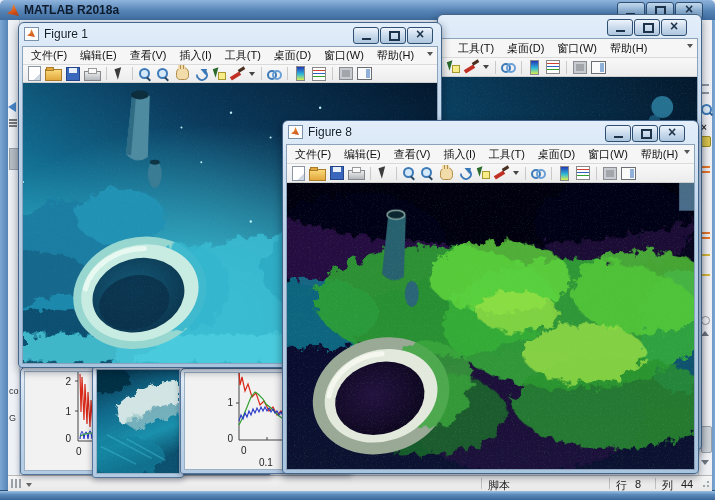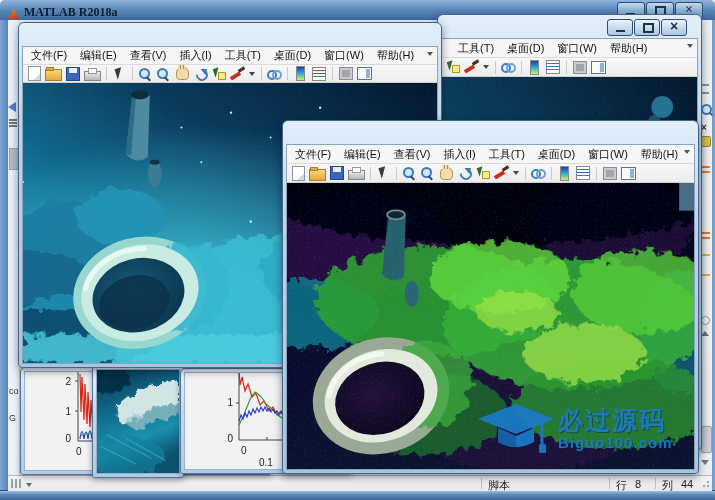--- a/index.html
+++ b/index.html
@@ -2,21 +2,21 @@
 <html><head>
 <meta charset="utf-8">
 <style>
   html,body{margin:0;padding:0;background:#222;}
   .screen{position:relative;width:715px;height:500px;overflow:hidden;
     font-family:"Liberation Sans","DejaVu Sans",sans-serif;background:#e8eef5;
     -webkit-font-smoothing:antialiased;}
   
   .main-titlebar{position:absolute;left:0;top:0;width:715px;height:20px;
     background:linear-gradient(#8fb4dc,#5583b6 55%,#3f6da0);
-    border-radius:5px 5px 0 0;display:flex;align-items:flex-end;z-index:2;font-family:Liberation Serif, serif;}
+    border-radius:5px 5px 0 0;display:flex;align-items:center;z-index:2;}
   .matlab-logo{width:12px;height:12px;margin:0 5px 0 7px;
     background:linear-gradient(160deg,#f59a3a,#d8541a 60%,#a83a10);
     clip-path:polygon(55% 0,100% 100%,0 80%,38% 52%);}
   .main-title{font-size:12px;font-weight:bold;color:#0d1b2c;}
   .winbtns{display:flex;gap:1px;position:absolute;}
   .main-btns{right:12px;top:2px;}
   .wb{width:26px;height:15px;border:1px solid #2e4f72;border-radius:3px;
     background:linear-gradient(#eef4fb,#cdddee 45%,#adc6dd);position:relative;}
   .main-btns .wb{background:linear-gradient(#c3d8ec,#8fb2d4 50%,#7ba2c8);}
   .wb.min::before{content:"";position:absolute;left:8px;bottom:3px;width:9px;height:2px;background:#1d3349;}
@@ -317,20 +317,29 @@
         <line x1="51" y1="30" x2="54" y2="30" stroke="#444"></line>
         <line x1="82" y1="64" x2="82" y2="67" stroke="#444"></line>
         <polyline points="54,-2 55,12 57,4 60,18 63,11 67,24 71,20 75,32 79,28 84,38 88,34 92,42 96,38 101,46 106,43 111,50 116,47 122,53 128,50 134,56 140,53 146,58 152,56 158,60" fill="none" stroke="#d82818" stroke-width="1.2"></polyline>
         <polyline points="54,52 58,44 62,34 66,24 70,19 73,21 78,26 81,31 86,35 90,39 94,43 100,47 106,50 114,53 122,56 132,59 144,62 158,64" fill="none" stroke="#30a030" stroke-width="1.2"></polyline>
         <polyline points="54,48 56,42 58,46 60,40 62,44 64,38 66,42 68,36 70,40 72,35 74,39 76,34 78,38 80,34 82,38 84,35 86,39 88,36 90,40 92,38 94,42 96,39 98,43 102,41 106,44 112,42 118,45 126,43 134,46 142,44 150,47 158,45" fill="none" stroke="#2838c8" stroke-width="1.1"></polyline>
       </svg>
     </div>
   </div>
 
   <div class="awin" style="left:18px;top:22px;width:422px;height:344px;z-index:20;">
+    <div class="tbar">
+      <span class="fig-ico"></span>
+      <span class="fig-title">Figure 1</span>
+      <div class="winbtns fig-btns" style="right:8px;position:absolute;">
+        <span class="wb min"></span>
+        <span class="wb max"></span>
+        <span class="wb close"></span>
+      </div>
+    </div>
     <div class="winner">
       <div class="menubar">
         <span class="menu-item">文件(F)</span>
         <span class="menu-item">编辑(E)</span>
         <span class="menu-item">查看(V)</span>
         <span class="menu-item">插入(I)</span>
         <span class="menu-item">工具(T)</span>
         <span class="menu-item">桌面(D)</span>
         <span class="menu-item">窗口(W)</span>
         <span class="menu-item">帮助(H)</span>
@@ -423,20 +432,29 @@
             <circle cx="160" cy="45" r="1"></circle>
               <circle cx="270, " cy="100" r="1"></circle>
               <circle cx="230" cy="140" r="1.2"></circle>
           </g>
         </svg>
       </div>
     </div>
   </div>
 
   <div class="awin" style="left:282px;top:120px;width:415px;height:352px;z-index:30;">
+    <div class="tbar">
+      <span class="fig-ico"></span>
+      <span class="fig-title">Figure 8</span>
+      <div class="winbtns fig-btns" style="right:13px;position:absolute;">
+        <span class="wb min"></span>
+        <span class="wb max"></span>
+        <span class="wb close"></span>
+      </div>
+    </div>
     <div class="winner">
       <div class="menubar" style="height:18px;">
         <span class="menu-item">文件(F)</span>
         <span class="menu-item">编辑(E)</span>
         <span class="menu-item">查看(V)</span>
         <span class="menu-item">插入(I)</span>
         <span class="menu-item">工具(T)</span>
         <span class="menu-item">桌面(D)</span>
         <span class="menu-item">窗口(W)</span>
         <span class="menu-item">帮助(H)</span>
@@ -519,25 +537,14 @@
             <path d="M-50,-16 A52,42 0 0 1 14,-40" stroke="#f6f8f0" stroke-width="5" fill="none" stroke-linecap="round"></path>
           </g>
           <rect width="411" height="289" filter="url(#spk8a)" opacity="0.5"></rect>
           <rect width="411" height="289" filter="url(#spk8b)" opacity="0.35"></rect>
           <rect x="396" y="0" width="15" height="28" fill="#7ab4d8" opacity="0.6"></rect>
         </svg>
       </div>
     </div>
   </div>
 
-  <div class="watermark">
-    <svg class="wm-cap" viewBox="0 0 76 52">
-      <polygon points="38,0 76,15 38,30 0,15" fill="#1b7ac8"></polygon>
-      <path d="M20,24 L20,38 Q38,48 56,38 L56,24 L38,32 Z" fill="#1b7ac8"></path>
-      <path d="M20,24 L20,38 Q29,43 38,43 L38,32 Z" fill="#1565ad"></path>
-      <line x1="64" y1="18" x2="64" y2="40" stroke="#1b7ac8" stroke-width="3"></line>
-      <rect x="61" y="40" width="7" height="9" rx="1.5" fill="#1b7ac8"></rect>
-    </svg>
-    <span class="wm-t1">必过源码</span>
-    <span class="wm-t2">Biguo100.com</span>
-  </div>
 
 </div>
 
 </body></html>

